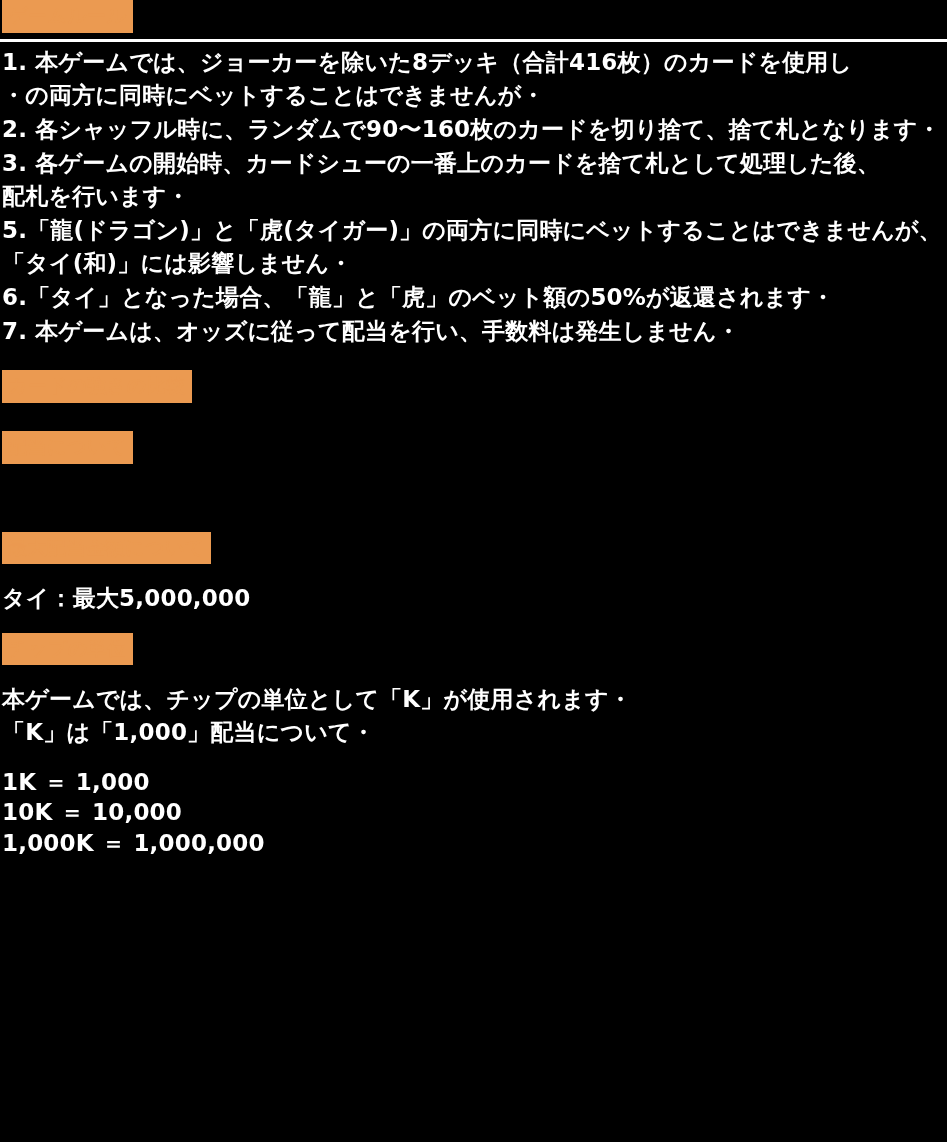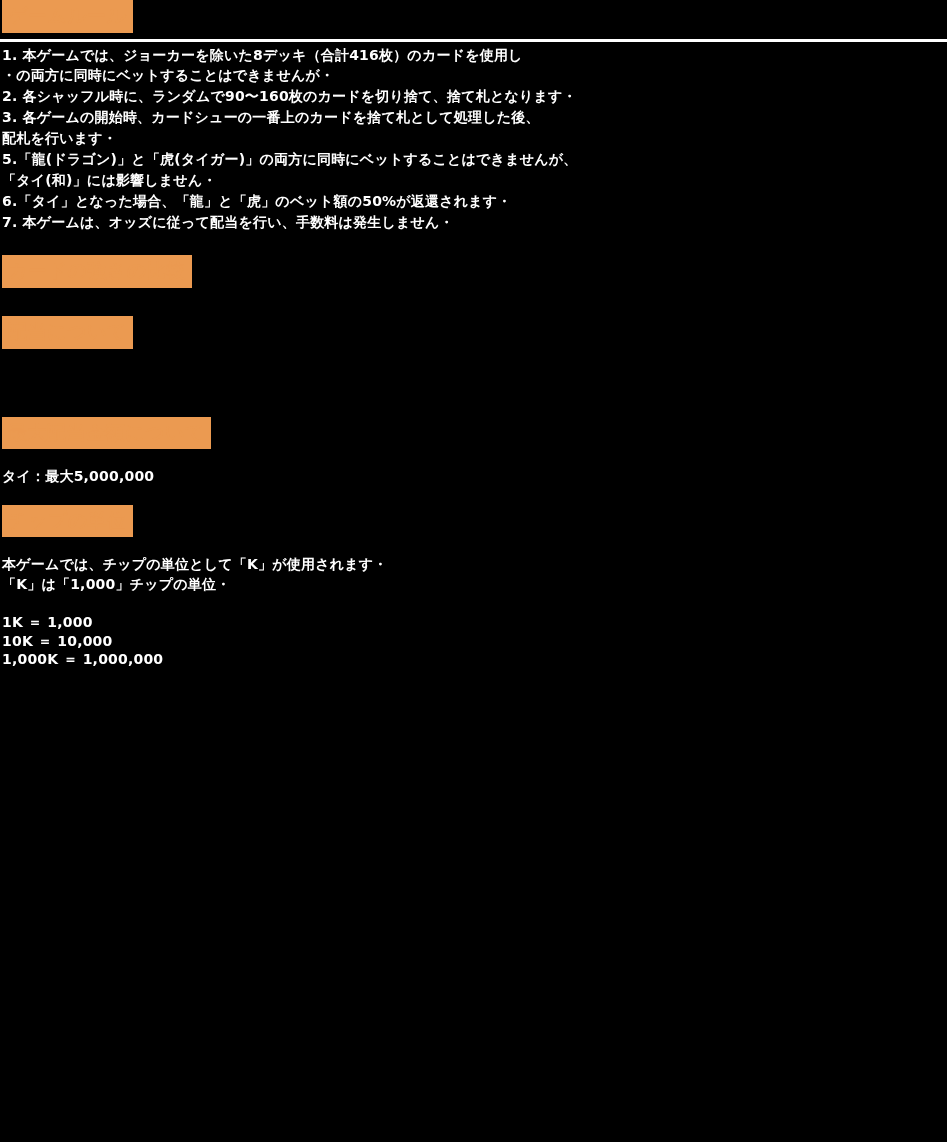--- a/index.html
+++ b/index.html
@@ -39,21 +39,21 @@
     padding-left: 2px;
   }
   
   .rule {
     width: 947px;
     height: 3px;
     background: #ffffff;
     margin: 6px 0 4px 0;
   }
   .body-line {
-    font-size: 14px;
+    font-size: 23px;
     font-weight: 700;
     line-height: 1.42;
     letter-spacing: 0.2px;
     color: #ffffff;
     padding: 0 4px 0 2px;
     white-space: nowrap;
   }
   .body-line.indent {
   }
   .block {
@@ -117,21 +117,21 @@
   </div>
 
   <div class="gap-md"></div>
 
   <div class="heading-wrap">
     <span class="section-heading">チップの単位</span>
   </div>
   <div class="gap-md"></div>
   <div class="block">
     <div class="body-line">本ゲームでは、チップの単位として「K」が使用されます・</div>
-    <div class="body-line">「K」は「1,000」チップの単位・</div>
+    <div class="body-line">「K」は「1,000」配当について・</div>
   </div>
 
   <div class="gap-md"></div>
 
   <div class="block units">
     <div class="body-line">1K ＝ 1,000</div>
     <div class="body-line">10K ＝ 10,000</div>
     <div class="body-line">1,000K ＝ 1,000,000</div>
   </div>
 

